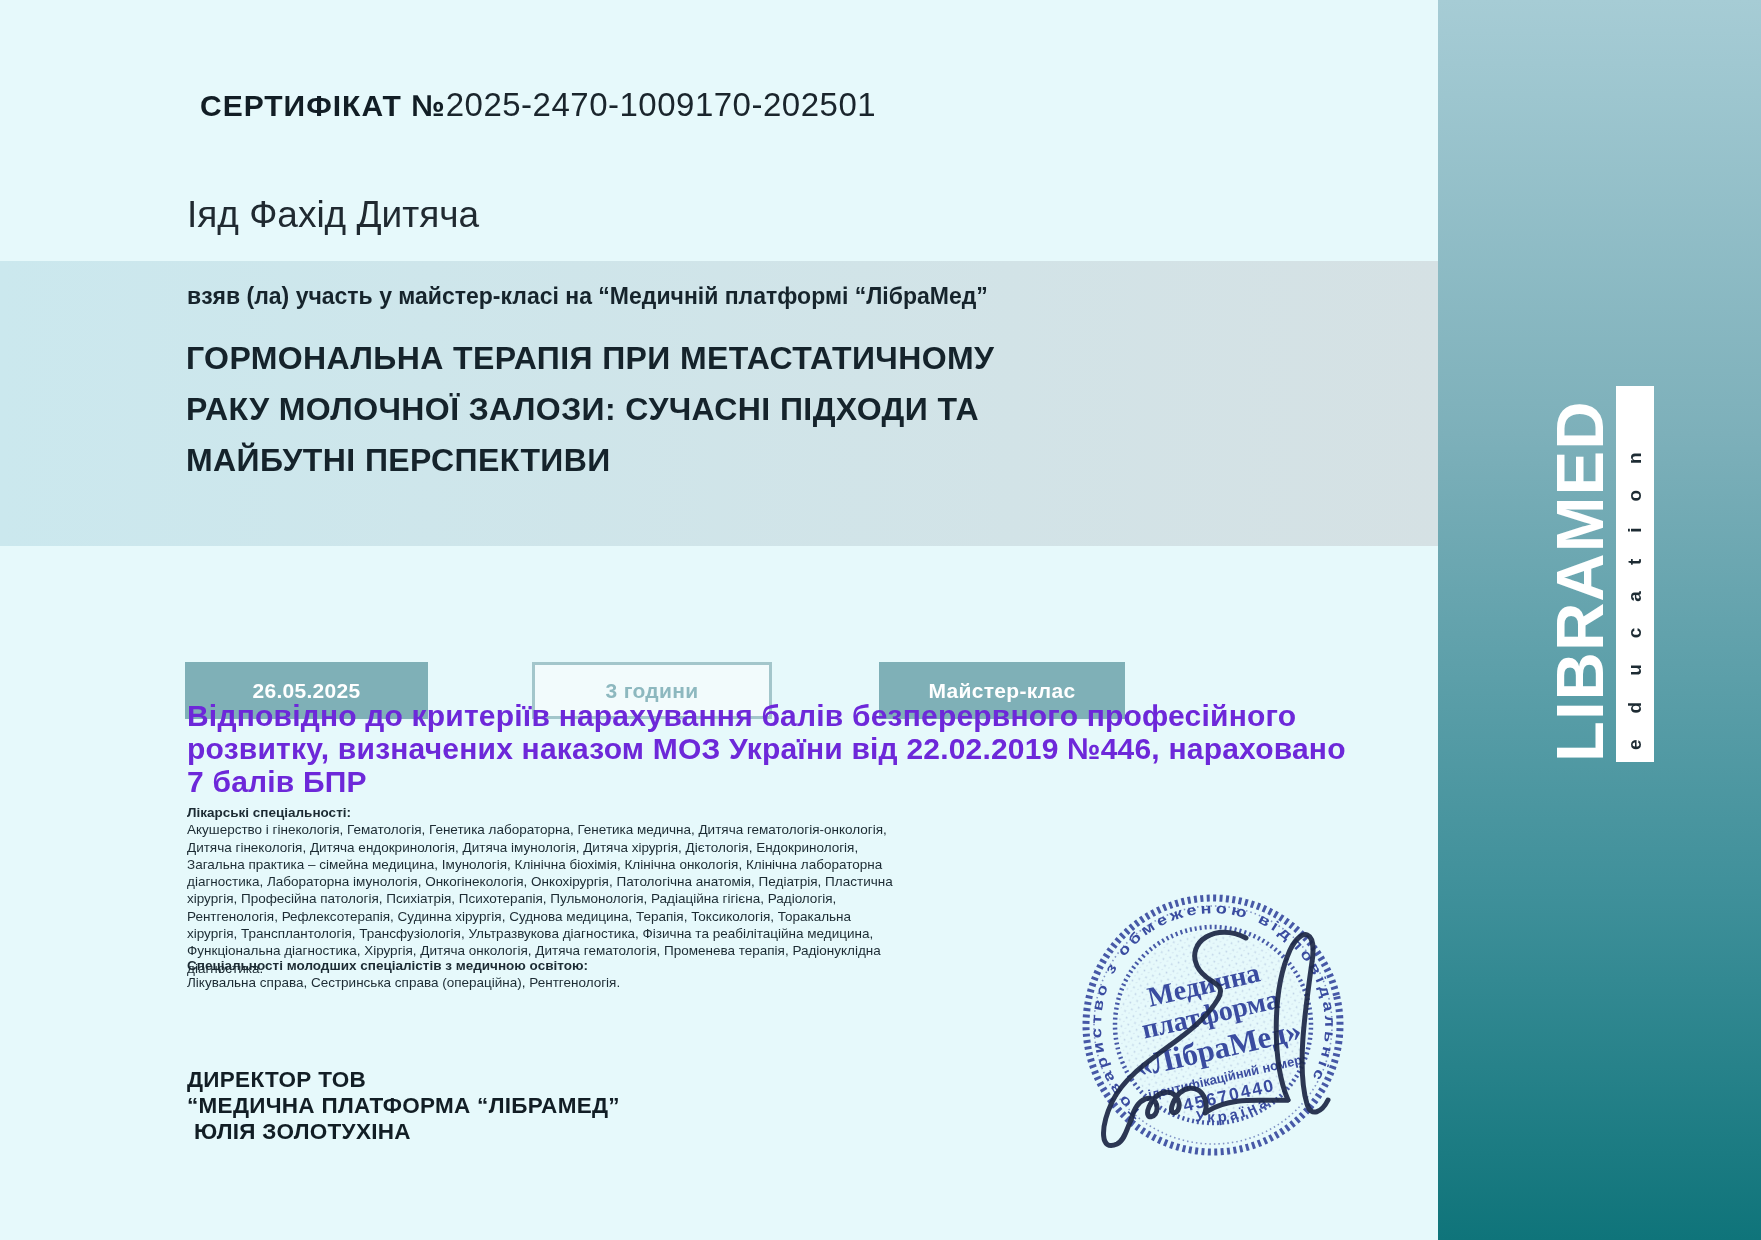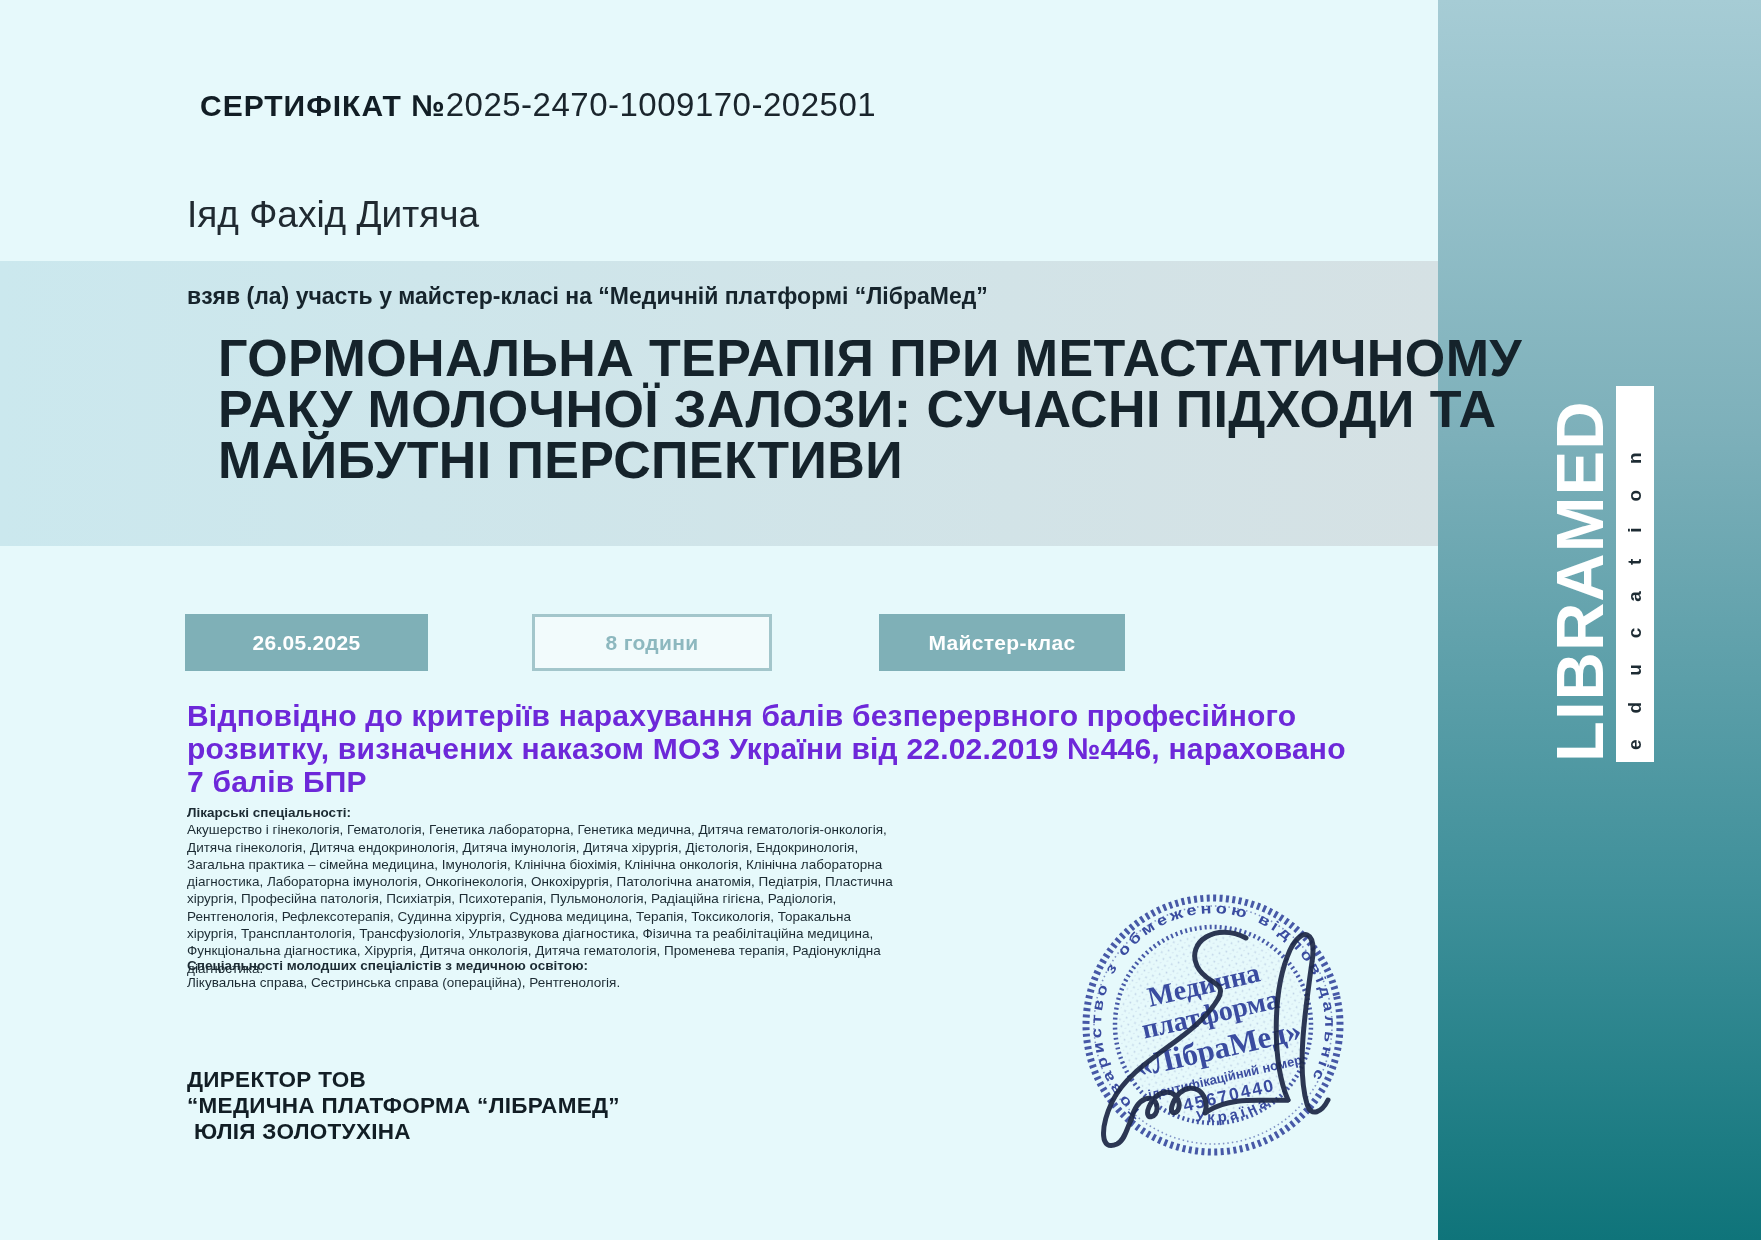--- a/index.html
+++ b/index.html
@@ -32,26 +32,26 @@
     position:absolute;left:0;top:261px;width:1438px;height:285px;
     background:linear-gradient(90deg,#cbe8ee 0%,#d5e1e4 100%);
   }
   .header-row{position:absolute;left:200px;top:86px;display:flex;align-items:baseline;}
   .header-label{font-size:30px;font-weight:700;letter-spacing:1px;color:#121e25;}
   .header-number{font-size:33px;font-weight:400;color:#1a252c;letter-spacing:.5px;text-align:center;}
   .name{position:absolute;left:187px;top:194px;font-size:37px;font-weight:400;color:#202a31;}
   .subtitle{position:absolute;left:187px;top:283px;font-size:23px;font-weight:700;color:#16242c;}
   .title{
     position:absolute;left:186px;top:333px;
-    font-size:52px;line-height:51px;font-weight:700;letter-spacing:.4px;color:#15232b;margin-left:32px;
+    font-size:32px;line-height:51px;font-weight:700;letter-spacing:.4px;color:#15232b;
   }
   .badges{position:absolute;left:185px;top:614px;display:flex;align-items:center;}
   .badge{
     box-sizing:border-box;height:57px;display:flex;align-items:center;justify-content:center;
-    font-weight:700;font-size:21px;letter-spacing:.3px;
+    font-weight:700;font-size:21px;letter-spacing:.3px;margin-top:48px;
   }
   .badge-filled{background:#7fb0b7;color:#ffffff;}
   .badge-outlined{background:#f2fbfc;border:3px solid #a3c6cb;color:#8db8bf;}
   .badge-1{width:243px;margin-right:104px;}
   .badge-2{width:240px;margin-right:107px;}
   .badge-3{width:246px;}
   .credit{
     position:absolute;left:187px;top:699px;
     font-size:30px;line-height:33px;font-weight:700;color:#6d28d9;letter-spacing:.2px;
   }
@@ -85,21 +85,21 @@
   <div class="subtitle">взяв (ла) участь у майстер-класі на “Медичній платформі  “ЛібраМед”</div>
 
   <div class="title">
     <div>ГОРМОНАЛЬНА ТЕРАПІЯ ПРИ МЕТАСТАТИЧНОМУ</div>
     <div>РАКУ МОЛОЧНОЇ ЗАЛОЗИ: СУЧАСНІ ПІДХОДИ ТА</div>
     <div>МАЙБУТНІ ПЕРСПЕКТИВИ</div>
   </div>
 
   <div class="badges">
     <div class="badge badge-filled badge-1">26.05.2025</div>
-    <div class="badge badge-outlined badge-2">8 години</div>
+    <div class="badge badge-outlined badge-2">3 години</div>
     <div class="badge badge-filled badge-3">Майстер-клас</div>
   </div>
 
   <div class="credit">
     <div>Відповідно до критеріїв нарахування балів безперервного професійного</div>
     <div>розвитку, визначених наказом МОЗ України від 22.02.2019 №446, нараховано</div>
     <div>7 балів БПР</div>
   </div>
 
   <div class="spec-block spec-doctors">

